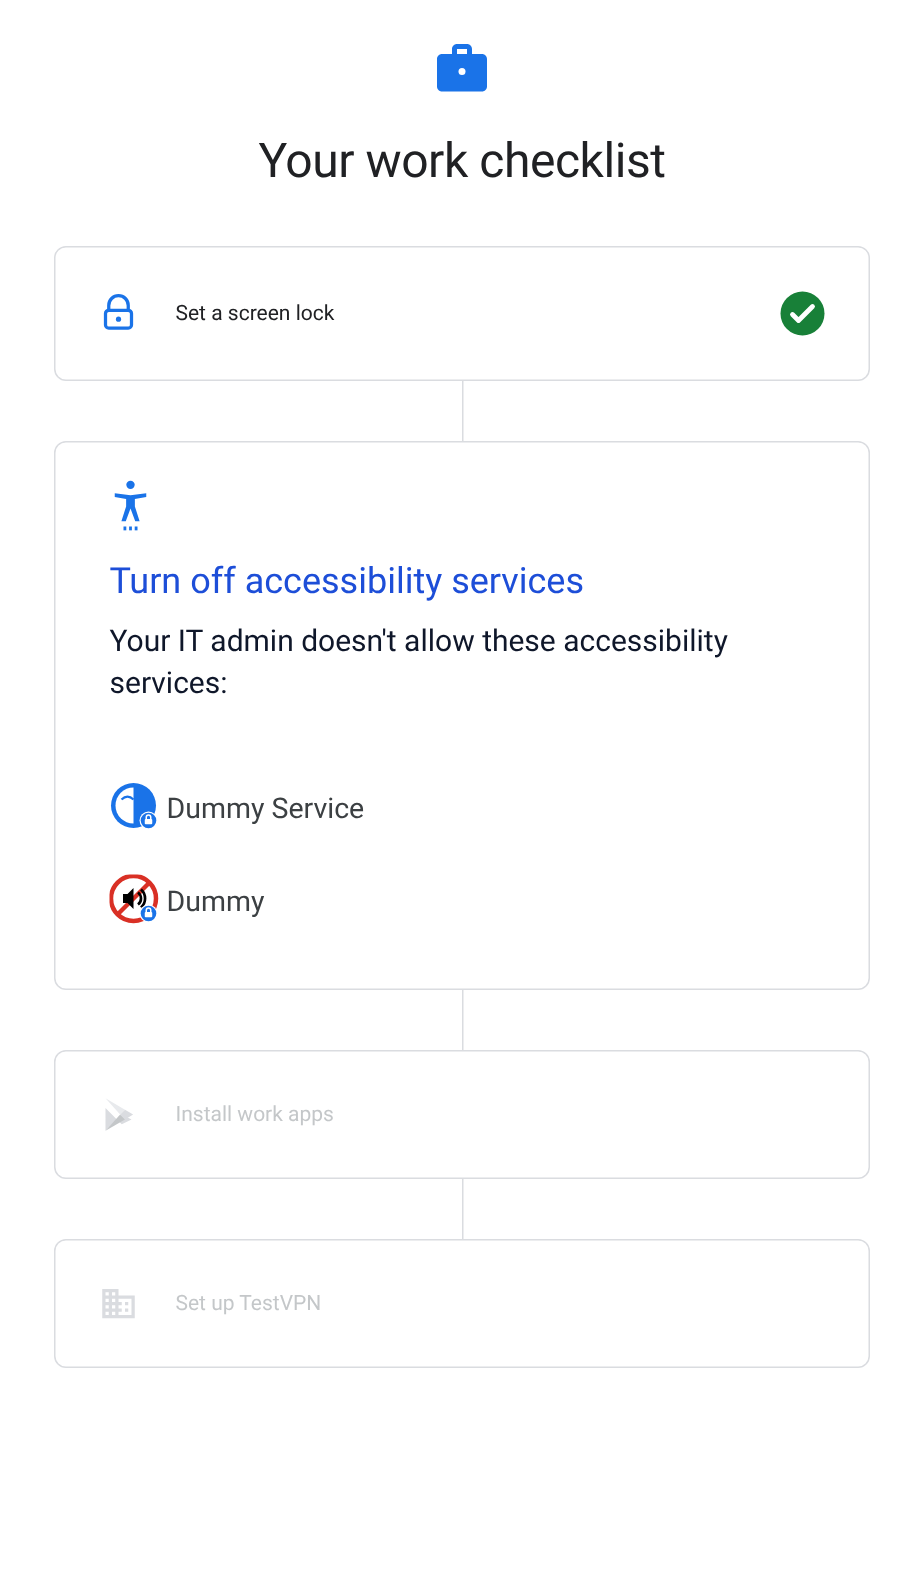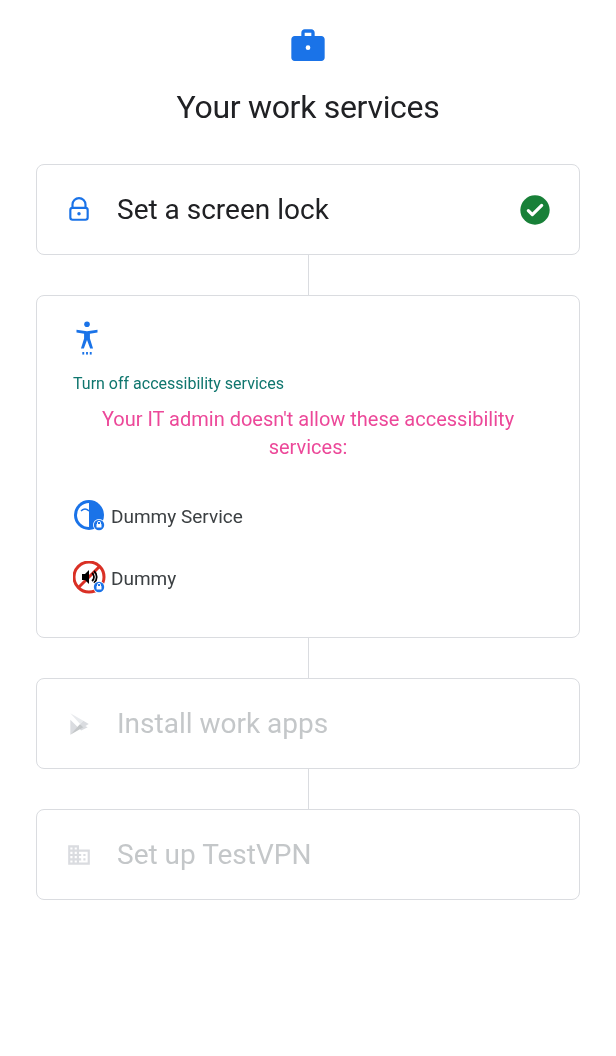--- a/index.html
+++ b/index.html
@@ -34,52 +34,51 @@
       border-radius: 8px;
       background: #fff;
     }
     .card-simple {
       display: flex;
       align-items: center;
       padding: 28px 28px;
       gap: 24px;
     }
     .card-title {
-      font-size: 28px;
+      font-size: 14px;
       font-weight: 400;
       color: #202124;
       flex: 1;
     }
     .card-title.disabled {
       color: #c4c7c9;
     }
     .connector {
       width: 1px;
       height: 40px;
       background: #dadce0;
     }
     .card-expanded {
       padding: 28px 36px;
     }
     .card-expanded .icon-slot {
       margin-bottom: 22px;
     }
     .section-title {
-      font-size: 16px;
-      font-weight: 400;
-      color: #0f766e;
+      font-size: 24px;
+      font-weight: 400;
+      color: #1d4ed8;
       margin-bottom: 12px;
     }
     .section-desc {
       font-size: 20px;
       font-weight: 400;
-      color: #ec4899;
+      color: #0f172a;
       line-height: 1.4;
-      margin-bottom: 24px;
-      text-align: center;
+      margin-bottom: 38px;
     }
     .service-row {
       display: flex;
       align-items: center;
       gap: 4px;
       padding: 14px 0;
     }
     .service-name {
       font-size: 19px;
       font-weight: 400;
@@ -115,21 +114,21 @@
 
 <div class="container">
 
   <div class="briefcase-wrap">
     <svg width="44" height="40" viewBox="0 0 24 24">
       <path fill="#1a73e8" d="M20 6h-4V4c0-1.1-.9-2-2-2h-4C8.9 2 8 2.9 8 4v2H4C2.9 6 2 6.9 2 8v11c0 1.1.9 2 2 2h16c1.1 0 2-.9 2-2V8c0-1.1-.9-2-2-2zM10 4h4v2h-4V4z"></path>
       <circle cx="12" cy="13" r="1.4" fill="#fff"></circle>
     </svg>
   </div>
 
-  <h1 class="page-title">Your work services</h1>
+  <h1 class="page-title">Your work checklist</h1>
 
   <div class="card card-simple">
     <span class="icon-slot">
       <svg width="26" height="26" viewBox="0 0 24 24">
         <path fill="none" stroke="#1a73e8" stroke-width="2" d="M6 10V7a6 6 0 0 1 12 0v3"></path>
         <rect x="4" y="10" width="16" height="11" rx="2" fill="none" stroke="#1a73e8" stroke-width="2"></rect>
         <circle cx="12" cy="15.5" r="1.6" fill="#1a73e8"></circle>
       </svg>
     </span>
     <span class="card-title">Set a screen lock</span>

